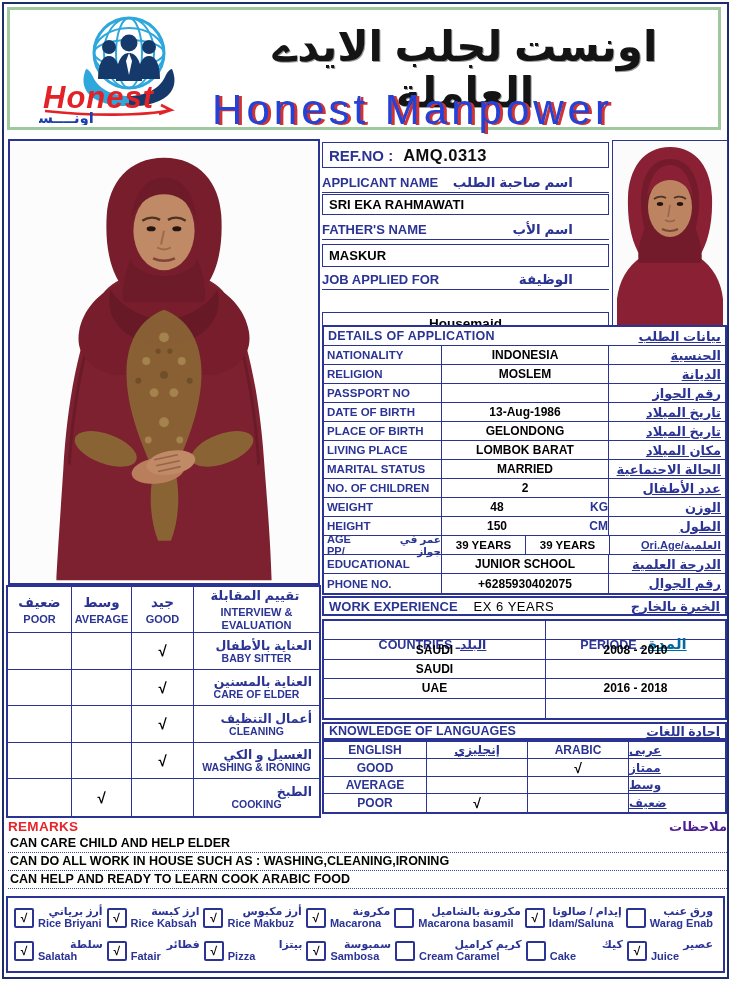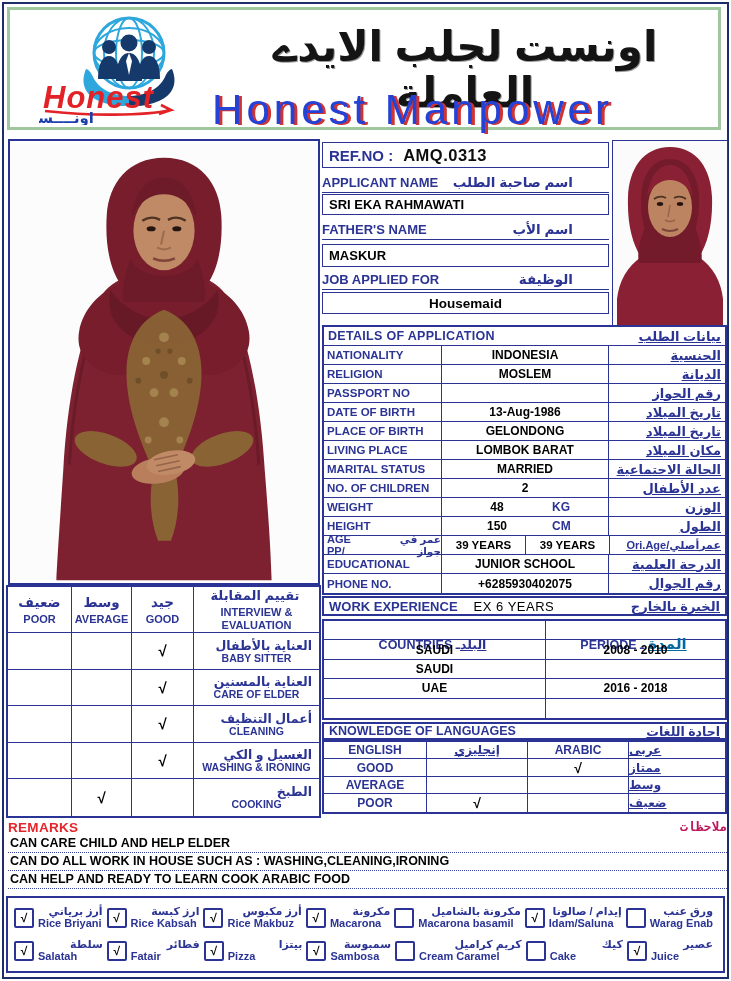--- a/index.html
+++ b/index.html
@@ -19,34 +19,34 @@
   .photo-big{left:8px;top:139px;width:312px;height:446px;border:2px solid #2b3494;background:#fff;}
   .photo-small{left:612px;top:140px;width:116px;height:186px;border:1.5px solid #2b3494;background:#fff;}
   .photo-big svg,.photo-small svg{display:block;width:100%;height:100%;}
   
   .refbox{left:322px;top:142px;width:287px;height:26px;border:1.8px solid #2b3494;display:flex;align-items:center;padding-left:6px;background:#fff;}
   .ref-label{font-size:15px;font-weight:bold;color:#2b3494;}
   .ref-value{font-size:16.5px;font-weight:bold;color:#0d0d0d;margin-left:10px;letter-spacing:.5px;}
   .fieldlab{left:322px;width:287px;height:19px;border-bottom:1.8px solid #2b3494;display:flex;justify-content:space-between;align-items:flex-end;padding:0 36px 2px 0;font-size:13px;font-weight:bold;color:#2b3494;}
   .fieldlab .ar{direction:rtl;font-size:13.5px;}
   .fieldbox{left:322px;width:287px;border:1.6px solid #2b3494;display:flex;align-items:center;font-size:13px;font-weight:bold;color:#000;background:#fff;padding-left:6px;}
-  .fieldbox.center{justify-content:center;padding-left:0;}
+  .fieldbox.center{justify-content:center;padding-left:0;margin-top:20px;}
   
   .details{left:322px;top:325px;width:405px;border:2px solid #2b3494;background:#fff;}
   .drow{display:flex;height:19px;border-bottom:1.3px solid #2b3494;box-sizing:border-box;align-items:center;}
   .drow:last-child{border-bottom:none;}
   .dhead{justify-content:space-between;padding:0 4px;}
   .dhead .t{font-size:12.5px;font-weight:bold;color:#2b3494;letter-spacing:.3px;}
   .dhead .a{font-size:13px;font-weight:bold;color:#2b3494;direction:rtl;text-decoration:underline;}
   .dlabel{width:114px;padding-left:3px;font-size:11.5px;font-weight:bold;color:#2b3494;border-right:1.3px solid #2b3494;height:100%;display:flex;align-items:center;}
   .dvalue{width:166px;text-align:center;font-size:12px;font-weight:bold;color:#000;border-right:1.3px solid #2b3494;height:100%;display:flex;align-items:center;justify-content:center;}
   .dar{flex:1;text-align:right;padding-right:4px;font-size:13px;font-weight:bold;color:#2b3494;direction:rtl;text-decoration:underline;height:100%;display:flex;align-items:center;justify-content:flex-start;}
   .dvu{justify-content:flex-start;}
   .dvu .num{flex:1;text-align:center;}
-  .dvu .unit{width:56px;text-align:left;color:#2b3494;font-size:12px;font-weight:bold;}
+  .dvu .unit{width:56px;text-align:right;color:#2b3494;font-size:12px;font-weight:bold;}
   .agelab{font-size:11px;}
   .agelab .aar{direction:rtl;font-size:10.5px;margin-left:2px;}
   .dhalf{width:83px;text-align:center;font-size:11.5px;font-weight:bold;height:100%;display:flex;align-items:center;justify-content:center;}
   .b-r{border-right:1.3px solid #2b3494;}
   .ori{direction:ltr;justify-content:flex-end;font-size:11px;}
   .ori .en{text-decoration:underline;}
   
   .exphead{left:322px;top:596px;width:405px;height:20px;border:2px solid #2b3494;display:flex;align-items:center;padding:0 5px;background:#fff;text-align:right;}
   .exphead .t{font-size:13px;font-weight:bold;color:#2b3494;}
   .exphead .ex{font-size:13px;font-weight:normal;color:#000;margin-left:16px;letter-spacing:.5px;}
@@ -76,21 +76,21 @@
   .etable>div:nth-last-child(-n+4){border-bottom:none;}
   .ehc .a{font-size:13.5px;font-weight:bold;color:#2b3494;direction:rtl;}
   .ehc .e{font-size:11px;font-weight:bold;color:#2b3494;margin-top:3px;}
   .ecat{align-items:stretch !important;padding:0 4px;}
   .ecat .a{font-size:12.5px;font-weight:bold;color:#2b3494;direction:rtl;text-align:right;padding-right:3px;}
   .ecat .e{font-size:10.5px;font-weight:bold;color:#2b3494;text-align:center;line-height:1.1;}
   .echk{font-size:15px;color:#000;font-weight:bold;}
   
   .remtitle{left:8px;top:819px;width:719px;display:flex;justify-content:space-between;align-items:center;gap:32px;}
   .remtitle .t{font-size:13.5px;font-weight:bold;color:#e4252b;letter-spacing:.3px;}
-  .remtitle .a{font-size:13px;font-weight:bold;color:#be185d;direction:rtl;font-family:Liberation Mono, monospace;}
+  .remtitle .a{font-size:13px;font-weight:bold;color:#4c1d95;direction:rtl;}
   .remline{left:8px;width:719px;height:18px;border-bottom:1.8px dotted #3a48a0;font-size:12.5px;font-weight:bold;color:#000;display:flex;align-items:flex-end;padding:0 0 2px 2px;}
   
   .foodbox{left:6px;top:896px;width:719px;height:77px;border:2px solid #2b3494;background:#fff;display:flex;flex-direction:column;justify-content:space-around;padding:4px 6px;}
   .frow{display:flex;align-items:center;height:33px;}
   .fitem{display:flex;align-items:center;gap:4px;box-sizing:border-box;padding-right:4px;}
   .fcheck{width:16px;height:16px;border:2px solid #2b3494;border-radius:2px;display:flex;align-items:center;justify-content:center;font-size:12px;font-weight:bold;color:#000;flex:none;background:#fff;}
   .flab{flex:1;line-height:1.08;min-width:0;}
   .far{display:block;text-align:right;font-size:11px;font-weight:bold;color:#2b3494;direction:rtl;white-space:nowrap;}
   .fen{display:block;text-align:left;font-size:11px;font-weight:bold;color:#2b3494;white-space:nowrap;}
   .w1{flex-basis:13.2%;}.w2{flex-basis:13.8%;}.w3{flex-basis:14.6%;}.w4{flex-basis:12.6%;}.w5{flex-basis:18.6%;}.w6{flex-basis:14.4%;}.w7{flex-basis:12.8%;}
@@ -272,21 +272,21 @@
   </div>
   <div class="drow">
     <div class="dlabel agelab">
       <span>AGE PP/</span>
       <span class="aar">عمر في جواز</span>
     </div>
     <div class="dhalf b-r">39 YEARS</div>
     <div class="dhalf b-r">39 YEARS</div>
     <div class="dar ori">
       <span class="en">Ori.Age/</span>
-      <span>عمرأصلي</span>
+      <span>العلمية</span>
     </div>
   </div>
   <div class="drow">
     <div class="dlabel">EDUCATIONAL</div>
     <div class="dvalue">JUNIOR SCHOOL</div>
     <div class="dar">الدرجة العلمية</div>
   </div>
   <div class="drow">
     <div class="dlabel">PHONE NO.</div>
     <div class="dvalue">+6285930402075</div>

